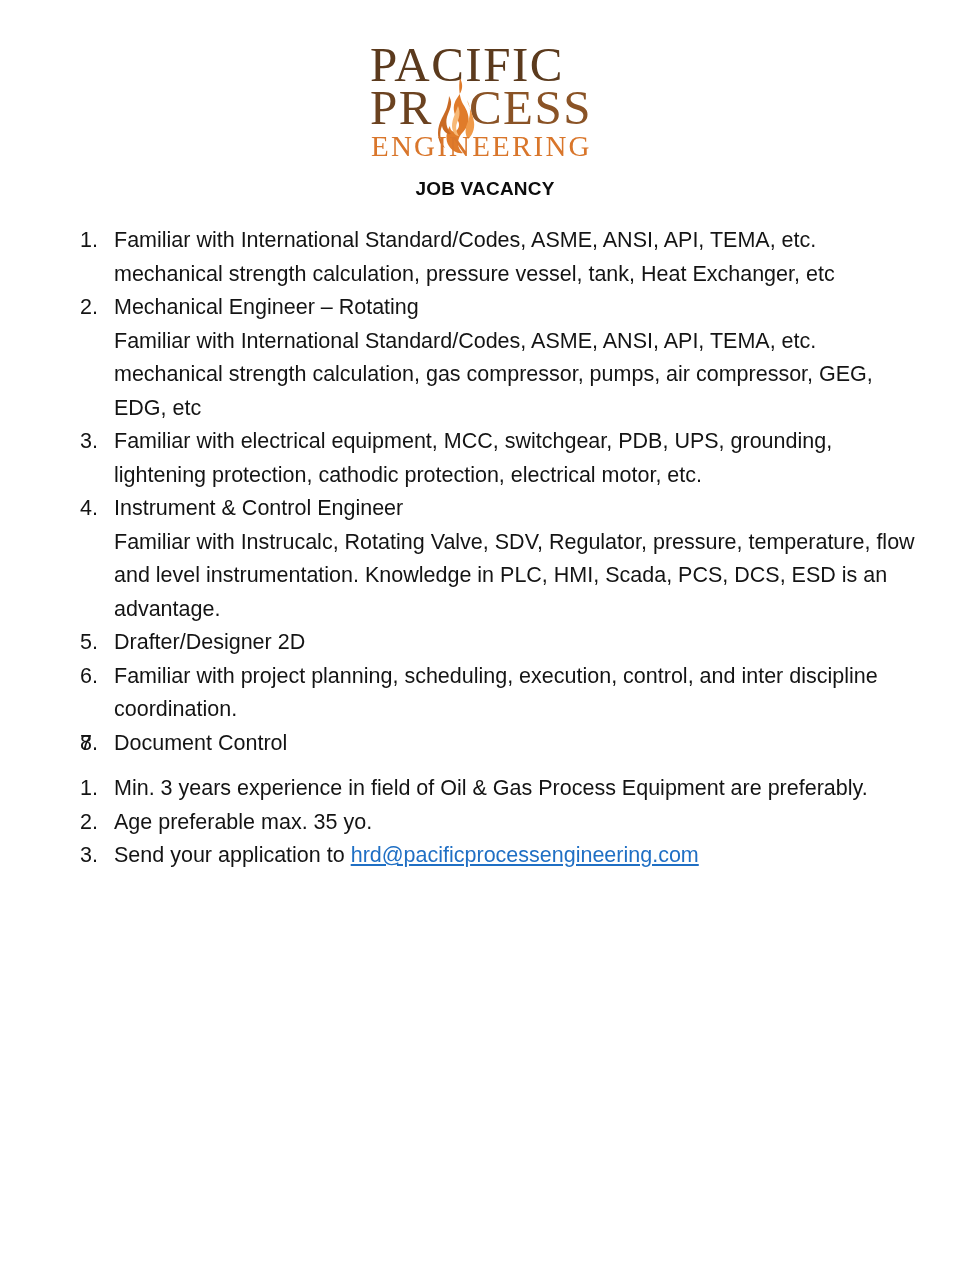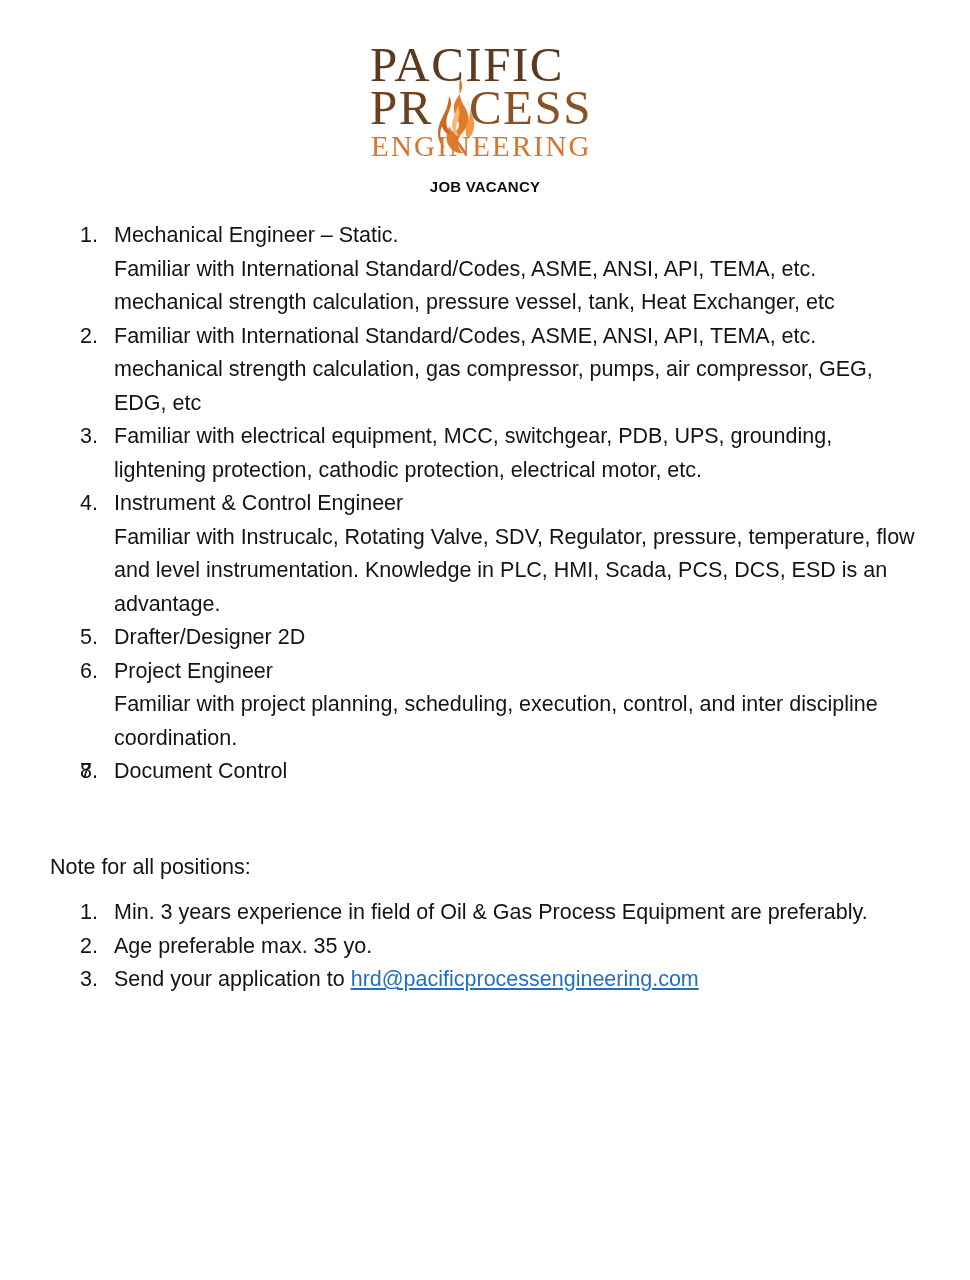--- a/index.html
+++ b/index.html
@@ -68,21 +68,21 @@
     left: 66px;
     top: 36px;
     width: 44px;
     height: 80px;
     pointer-events: none;
   }
 
   
   .doc-title {
     text-align: center;
-    font-size: 15px;
+    font-size: 19px;
     font-weight: bold;
     color: #0d0d0d;
     margin-top: 16px;
     letter-spacing: 0.2px;
   }
 
   
   .content {
     margin-top: 24px;
     padding: 0 44px 0 44px;
@@ -161,55 +161,53 @@
   </div>
 </div>
 
 <div class="doc-title">JOB VACANCY</div>
 
 <div class="content">
 
   <ol class="joblist">
     <li>
       <span class="num">1.</span>
-      <span class="jobtitle">Mechanical Engineer – Static.</span>
       <span class="jobdesc">Familiar with International Standard/Codes, ASME, ANSI, API, TEMA, etc. mechanical strength calculation, pressure vessel, tank, Heat Exchanger, etc</span>
     </li>
     <li>
       <span class="num">2.</span>
+      <span class="jobtitle">Mechanical Engineer – Rotating</span>
       <span class="jobdesc">Familiar with International Standard/Codes, ASME, ANSI, API, TEMA, etc. mechanical strength calculation, gas compressor, pumps, air compressor, GEG, EDG, etc</span>
     </li>
     <li>
       <span class="num">3.</span>
       <span class="jobdesc">Familiar with electrical equipment, MCC, switchgear, PDB, UPS, grounding, lightening protection, cathodic protection, electrical motor, etc.</span>
     </li>
     <li>
       <span class="num">4.</span>
       <span class="jobtitle">Instrument &amp; Control Engineer</span>
       <span class="jobdesc">Familiar with Instrucalc, Rotating Valve, SDV, Regulator, pressure, temperature, flow and level instrumentation. Knowledge in PLC, HMI, Scada, PCS, DCS, ESD is an advantage.</span>
     </li>
     <li>
       <span class="num">5.</span>
       <span class="jobtitle">Drafter/Designer 2D</span>
     </li>
     <li>
       <span class="num">6.</span>
-      <span class="jobtitle">Project Engineer</span>
       <span class="jobdesc">Familiar with project planning, scheduling, execution, control, and inter discipline coordination.</span>
     </li>
     <li>
       <span class="num">7.</span>
     </li>
     <li>
       <span class="num">8.</span>
       <span class="jobtitle">Document Control</span>
     </li>
   </ol>
 
-  <div class="note-heading">Note for all positions:</div>
 
   <ol class="notelist">
     <li>
       <span class="num">1.</span>
       <span>Min. 3 years experience in field of Oil &amp; Gas Process Equipment are preferably.</span>
     </li>
     <li>
       <span class="num">2.</span>
       <span>Age preferable max. 35 yo.</span>
     </li>

